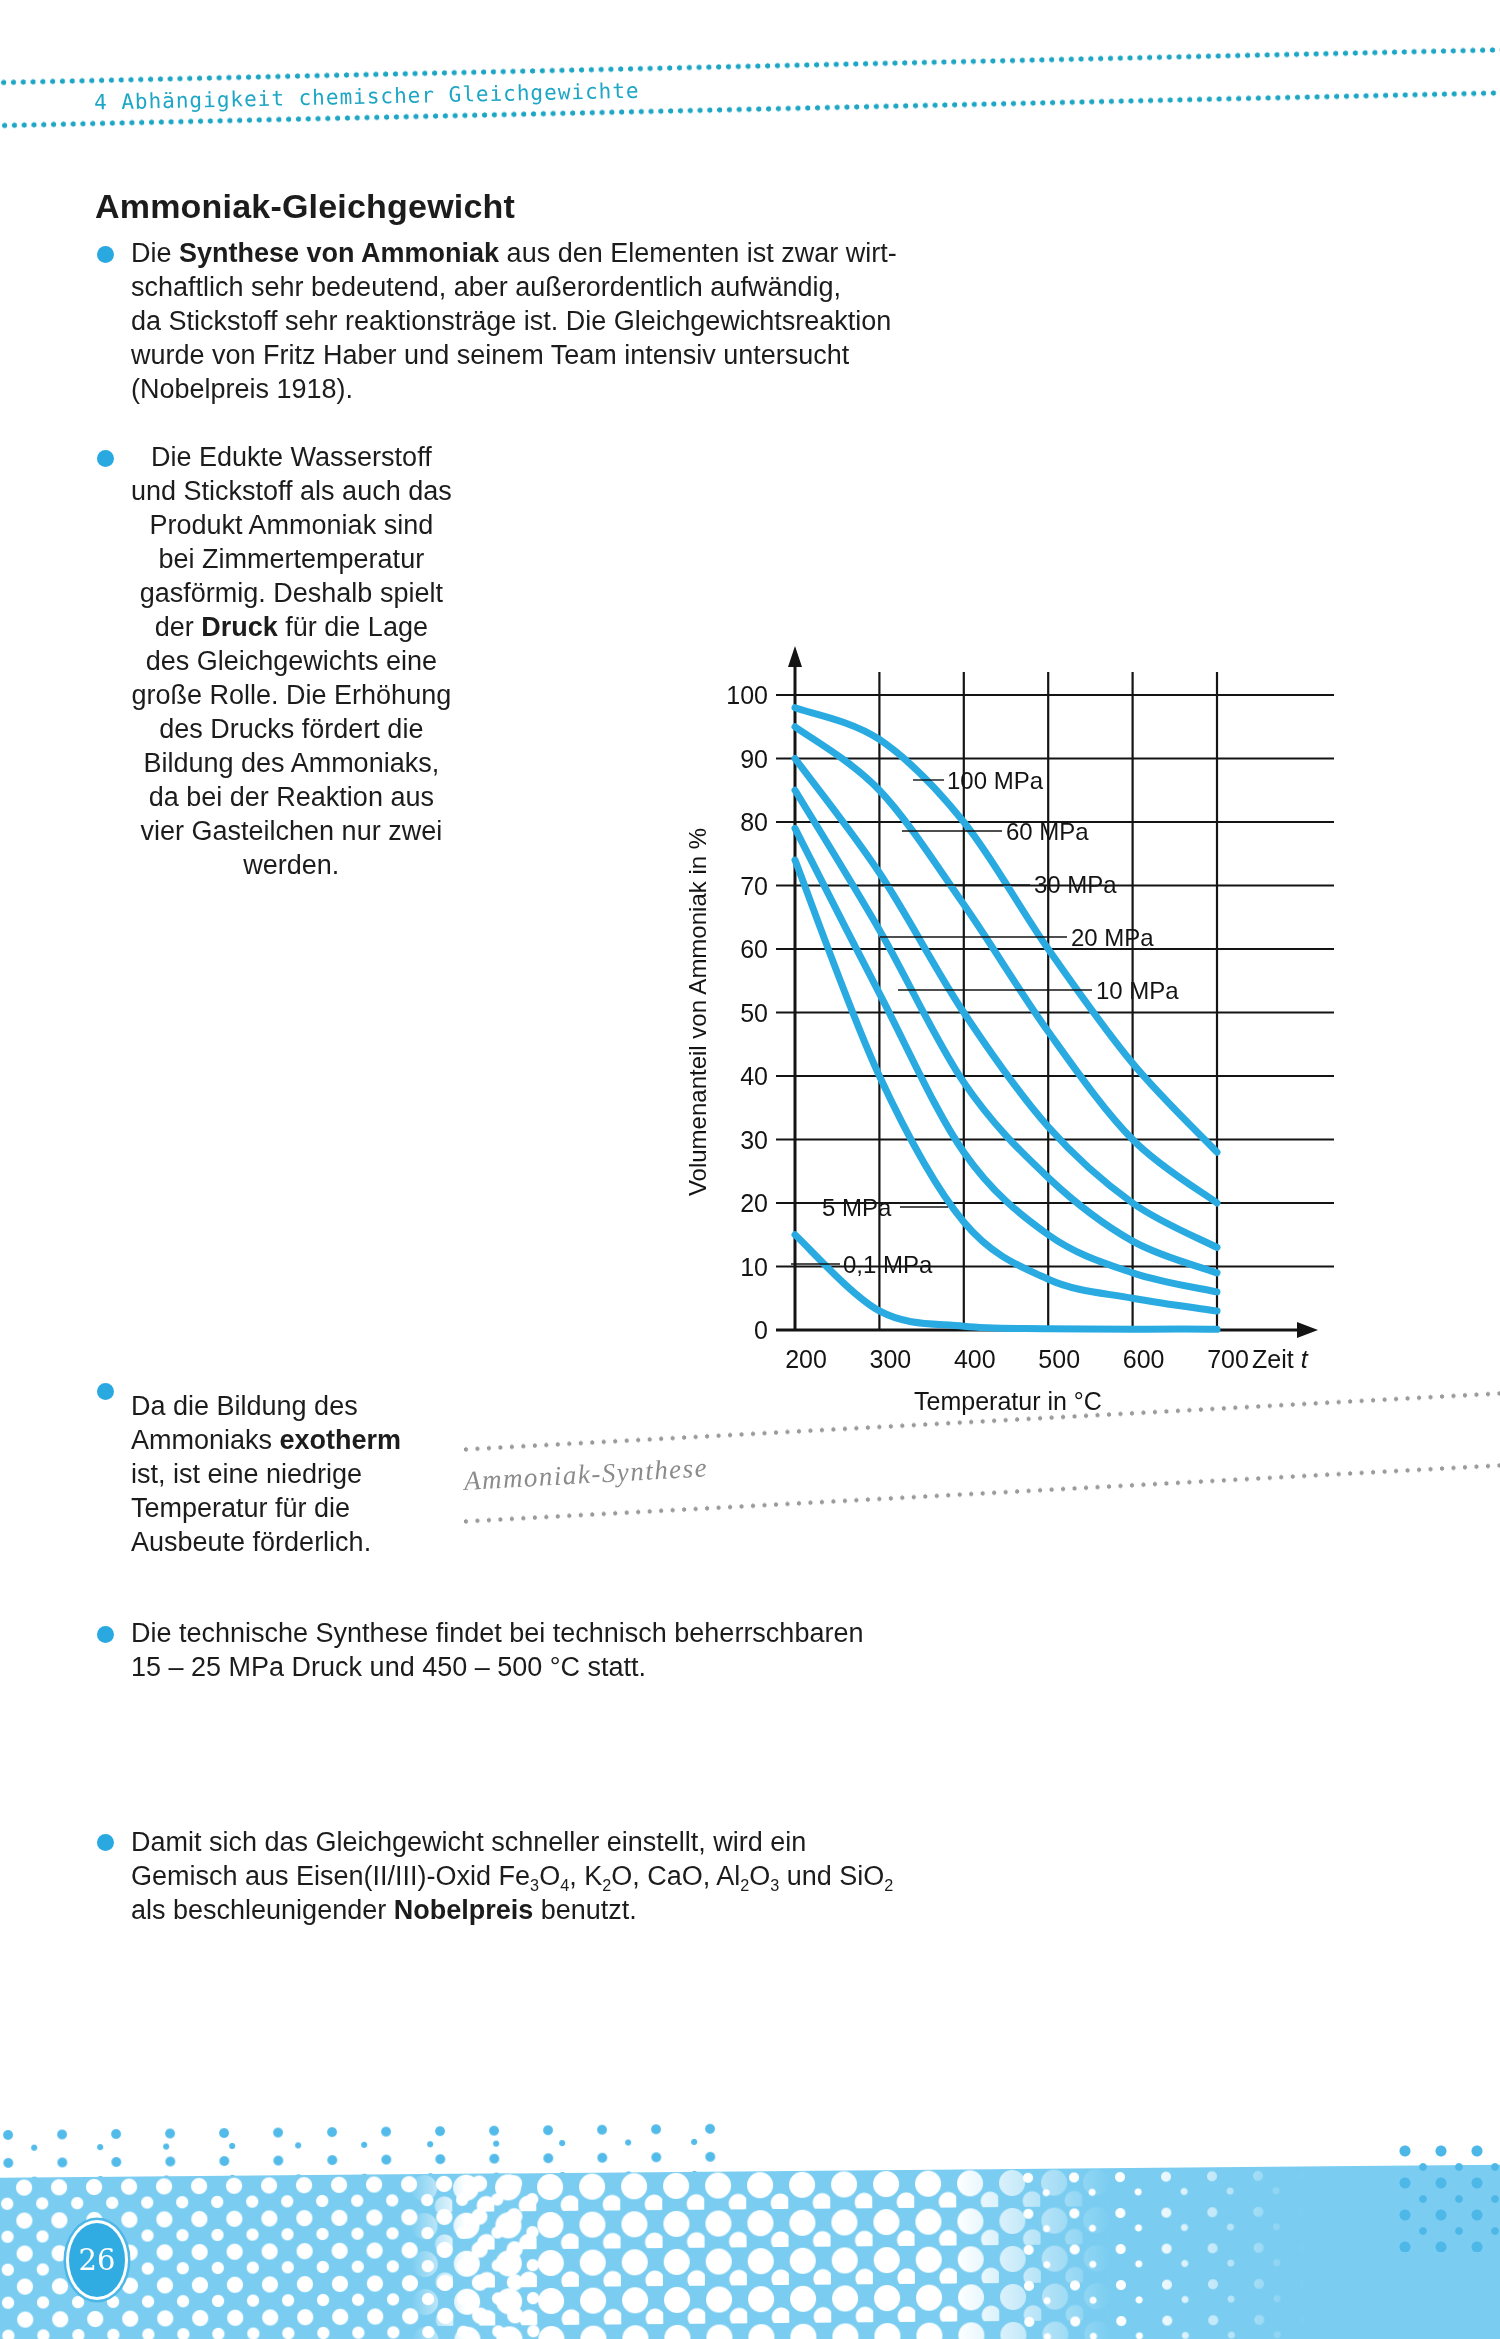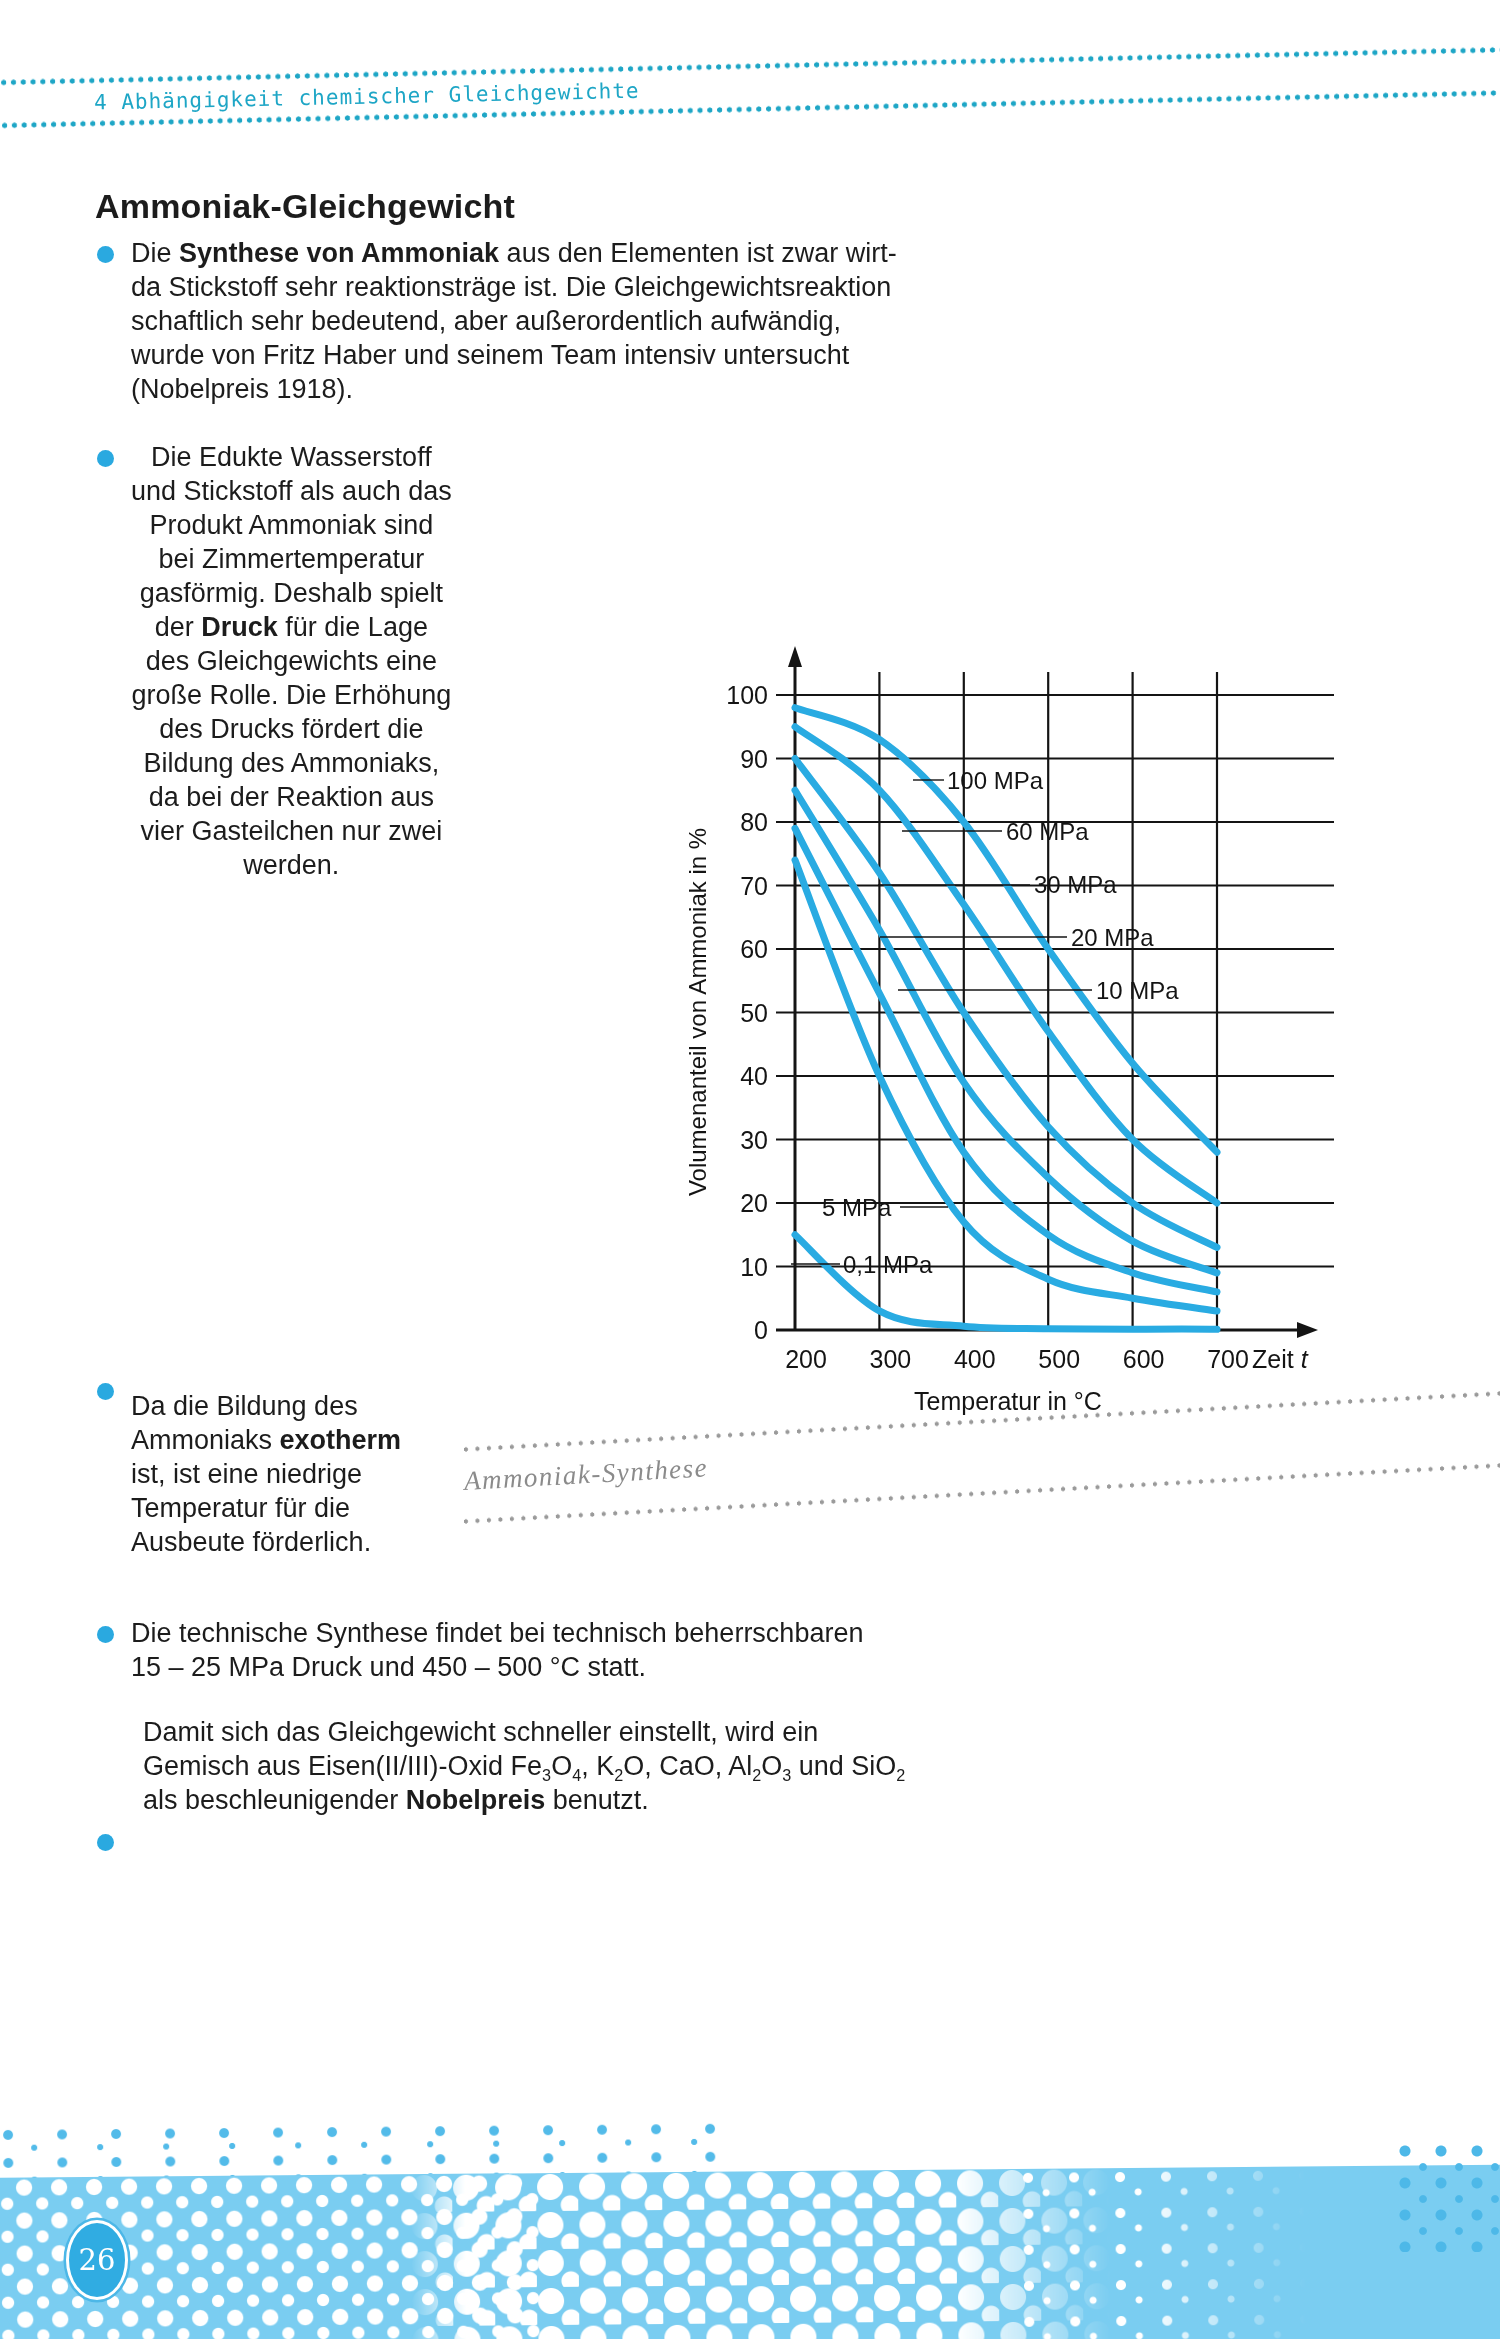--- a/index.html
+++ b/index.html
@@ -85,22 +85,22 @@
     <div class="dotline"></div>
     <div class="chapter">4 Abhängigkeit chemischer Gleichgewichte</div>
     <div class="dotline"></div>
   </div>
 
   <h1 class="title">Ammoniak-Gleichgewicht</h1>
 
   <span class="bullet-dot" style="left:97px;top:246px;"></span>
   <div class="btext" style="top:236px;">
       <div class="tline"><span>Die </span><span style="font-weight: 700;">Synthese von Ammoniak</span><span> aus den Elementen ist zwar wirt-</span></div>
+      <div class="tline"><span>schaftlich sehr bedeutend, aber außerordentlich aufwändig,</span></div>
       <div class="tline"><span>da Stickstoff sehr reaktionsträge ist. Die Gleichgewichtsreaktion</span></div>
-      <div class="tline"><span>schaftlich sehr bedeutend, aber außerordentlich aufwändig,</span></div>
       <div class="tline"><span>wurde von Fritz Haber und seinem Team intensiv untersucht</span></div>
       <div class="tline"><span>(Nobelpreis 1918).</span></div>
     </div>
 
   <span class="bullet-dot" style="left:97px;top:450px;"></span>
   <div class="btext" style="top:440px;text-align:center;">
       <div class="tline"><span>Die Edukte Wasserstoff</span></div>
       <div class="tline"><span>und Stickstoff als auch das</span></div>
       <div class="tline"><span>Produkt Ammoniak sind</span></div>
       <div class="tline"><span>bei Zimmertemperatur</span></div>
@@ -191,21 +191,21 @@
       <div class="tline"><span>Ausbeute förderlich.</span></div>
     </div>
 
   <span class="bullet-dot" style="left:97px;top:1626px;"></span>
   <div class="btext" style="top:1616px;">
       <div class="tline"><span>Die technische Synthese findet bei technisch beherrschbaren</span></div>
       <div class="tline"><span>15 – 25 MPa Druck und 450 – 500 °C statt.</span></div>
     </div>
 
   <span class="bullet-dot" style="left:97px;top:1834px;"></span>
-  <div class="btext" style="top:1715px;margin-left:12px;">
+  <div class="btext" style="top:1825px;">
       <div class="tline"><span>Damit sich das Gleichgewicht schneller einstellt, wird ein</span></div>
       <div class="tline"><span>Gemisch aus Eisen(II/III)-Oxid Fe</span><sub>3</sub><span>O</span><sub>4</sub><span>, K</span><sub>2</sub><span>O, CaO, Al</span><sub>2</sub><span>O</span><sub>3</sub><span> und SiO</span><sub>2</sub></div>
       <div class="tline"><span>als beschleunigender </span><span style="font-weight: 700;">Nobelpreis</span><span> benutzt.</span></div>
     </div>
 
   <div class="dots-above"></div>
   <div class="band">
     <div class="dots-a"></div>
     <div class="dots-b"></div>
     <div class="dots-c"></div>

